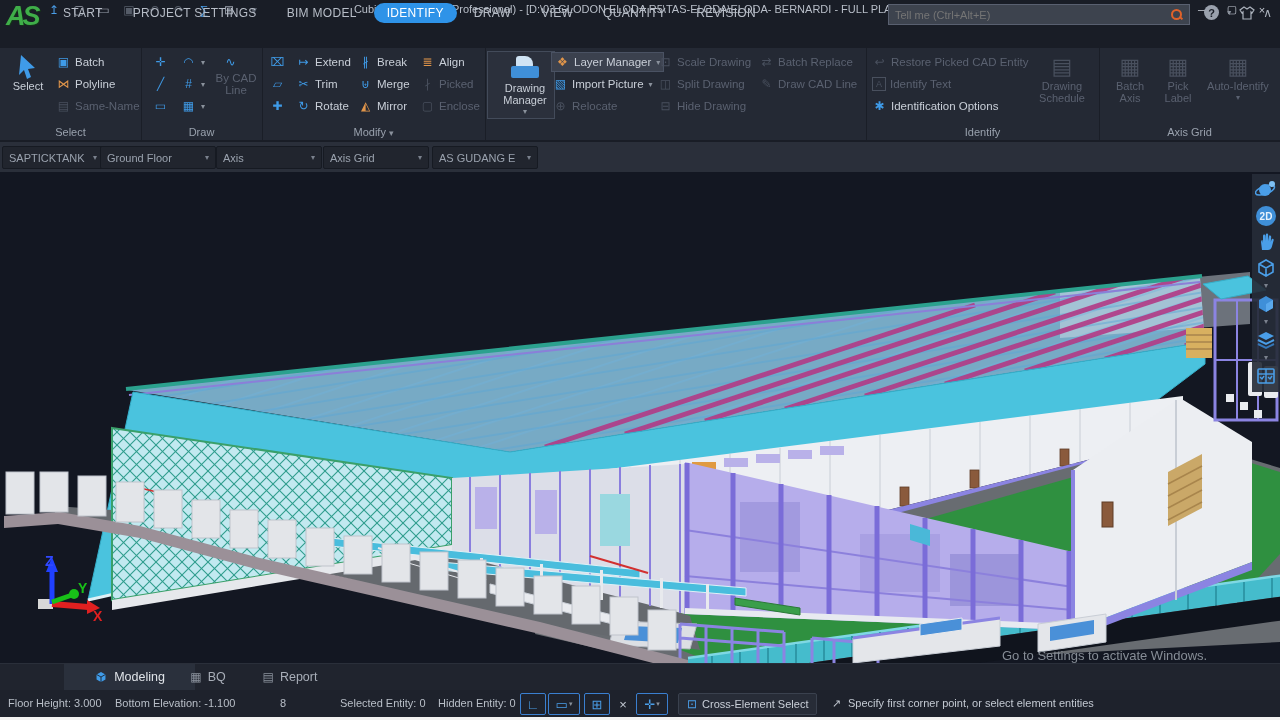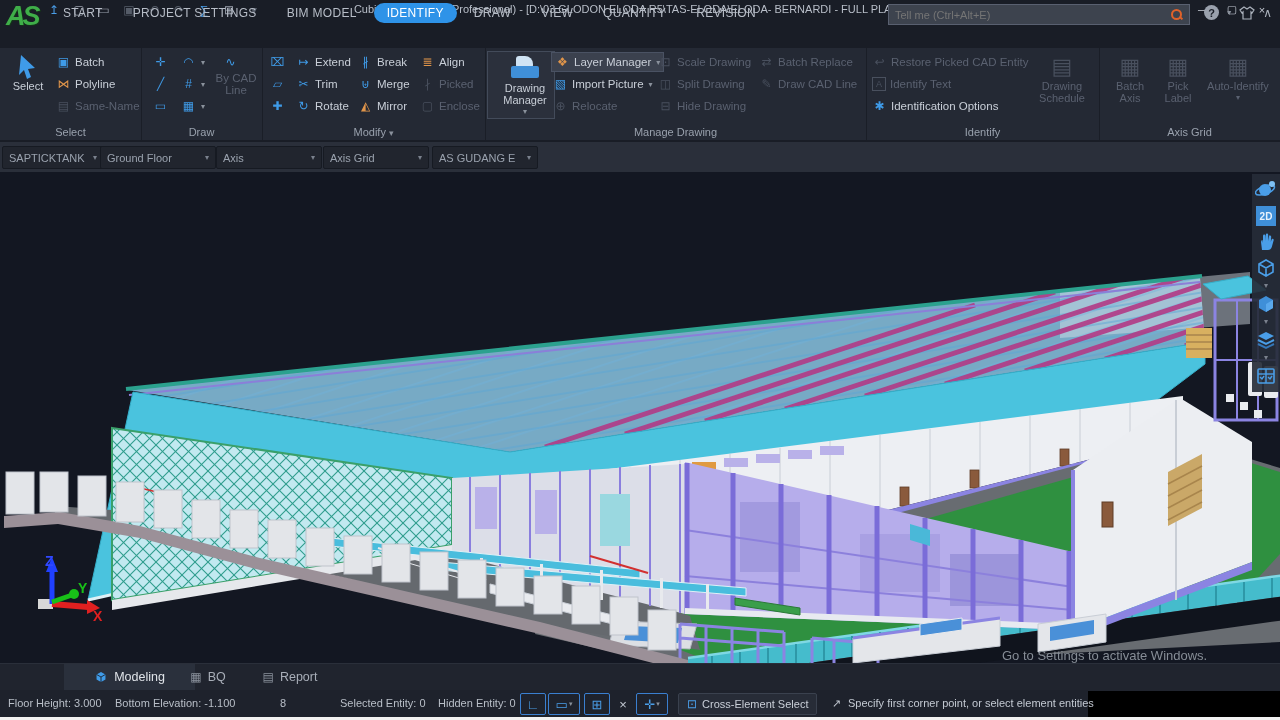--- a/index.html
+++ b/index.html
@@ -51,31 +51,31 @@
   .boxA{display:inline-block;width:12px;height:12px;border:1px solid #49505e;font-size:9px;line-height:12px;text-align:center;color:#49505e;}
   
   #ctxbar{left:0;top:142px;width:1280px;height:30px;background:#2a2f3a;}
   .dd{position:absolute;top:4px;height:21px;background:#21252e;border:1px solid #161a22;border-radius:2px;color:#9aa2ae;font-size:11px;display:flex;align-items:center;padding:0 6px;justify-content:space-between;}
   .dd .car{font-size:8px;color:#7a818d;margin-left:6px;}
   
   #viewport{left:0;top:172px;width:1280px;height:491px;background:#131722;}
   #vtools{position:absolute;right:0;top:2px;width:28px;background:rgba(38,44,56,.92);display:flex;flex-direction:column;align-items:center;padding:4px 0;gap:2px;}
   #vtools .vt{width:24px;height:24px;display:flex;align-items:center;justify-content:center;}
   #vtools .sep{color:#7a818d;font-size:8px;line-height:8px;height:8px;}
-  .twod{width:20px;height:20px;background:#3f8fd8;color:#e8f2fc;font-size:10px;font-weight:bold;display:flex;align-items:center;justify-content:center;border-radius:0;}
+  .twod{width:20px;height:20px;background:#3f8fd8;color:#e8f2fc;font-size:10px;font-weight:bold;display:flex;align-items:center;justify-content:center;border-radius:10px;}
   #watermark{left:1002px;top:645px;width:276px;color:#8d949c;z-index:50;pointer-events:none;}
   #watermark .w1{font-size:19px;}
   #watermark .w2{font-size:13px;color:#868d96;margin-top:3px;}
   
   #tabbar{left:0;top:663px;width:1280px;height:27px;background:#20242e;border-top:1px solid #2a2f3a;}
   .btab{position:absolute;top:0;height:26px;display:flex;align-items:center;justify-content:center;gap:6px;color:#a8aeb8;font-size:12.5px;}
   .btab.active{background:#2a303c;color:#dfe3e8;border-bottom:2px solid #2f8fe0;}
   .btab .tic{color:#8a919c;font-size:12px;}
   
-  #statusbar{left:0;top:690px;width:1088px;height:27px;background:#1e222c;color:#b9bfc8;font-size:11px;}
+  #statusbar{left:0;top:690px;width:1280px;height:27px;background:#1e222c;color:#b9bfc8;font-size:11px;}
   #statusbar .st{position:absolute;top:7px;white-space:nowrap;}
   .sic{position:absolute;top:3px;width:24px;height:20px;border:1px solid #3a7fd0;border-radius:2px;color:#4a9ee8;font-size:13px;display:flex;align-items:center;justify-content:center;gap:1px;}
   .sic.nob{border-color:transparent;color:#c3c9d2;}
   .sic .car{font-size:7px;color:#8a919c;}
   .cebtn{position:absolute;top:3px;height:20px;background:#272c37;border:1px solid #3a414e;border-radius:2px;display:flex;align-items:center;gap:5px;padding:0 8px;color:#c9cfd8;font-size:11px;}
   .cebtn .ic{color:#4a9ee8;font-size:12px;}
   #bottomstrip{left:0;top:717px;width:1280px;height:3px;background:#f2f2f2;}
 </style>
 </head>
 <body>
@@ -261,21 +261,20 @@
         <span>Hide Drawing</span>
       </div>
     <div class="ri dis" style="left:274px;top:5px">
         <span class="ic">⇄</span>
         <span>Batch Replace</span>
       </div>
     <div class="ri dis" style="left:274px;top:27px">
         <span class="ic">✎</span>
         <span>Draw CAD Line</span>
       </div>
-    <div class="glabel">Manage Drawing</div>
   </div>
 
   <div class="rgroup" style="left:866px;width:233px">
     <div class="ri dis" style="left:6px;top:5px">
         <span class="ic">↩</span>
         <span>Restore Picked CAD Entity</span>
       </div>
     <div class="ri dis" style="left:6px;top:27px">
         <span class="boxA">A</span>
         <span>Identify Text</span>

